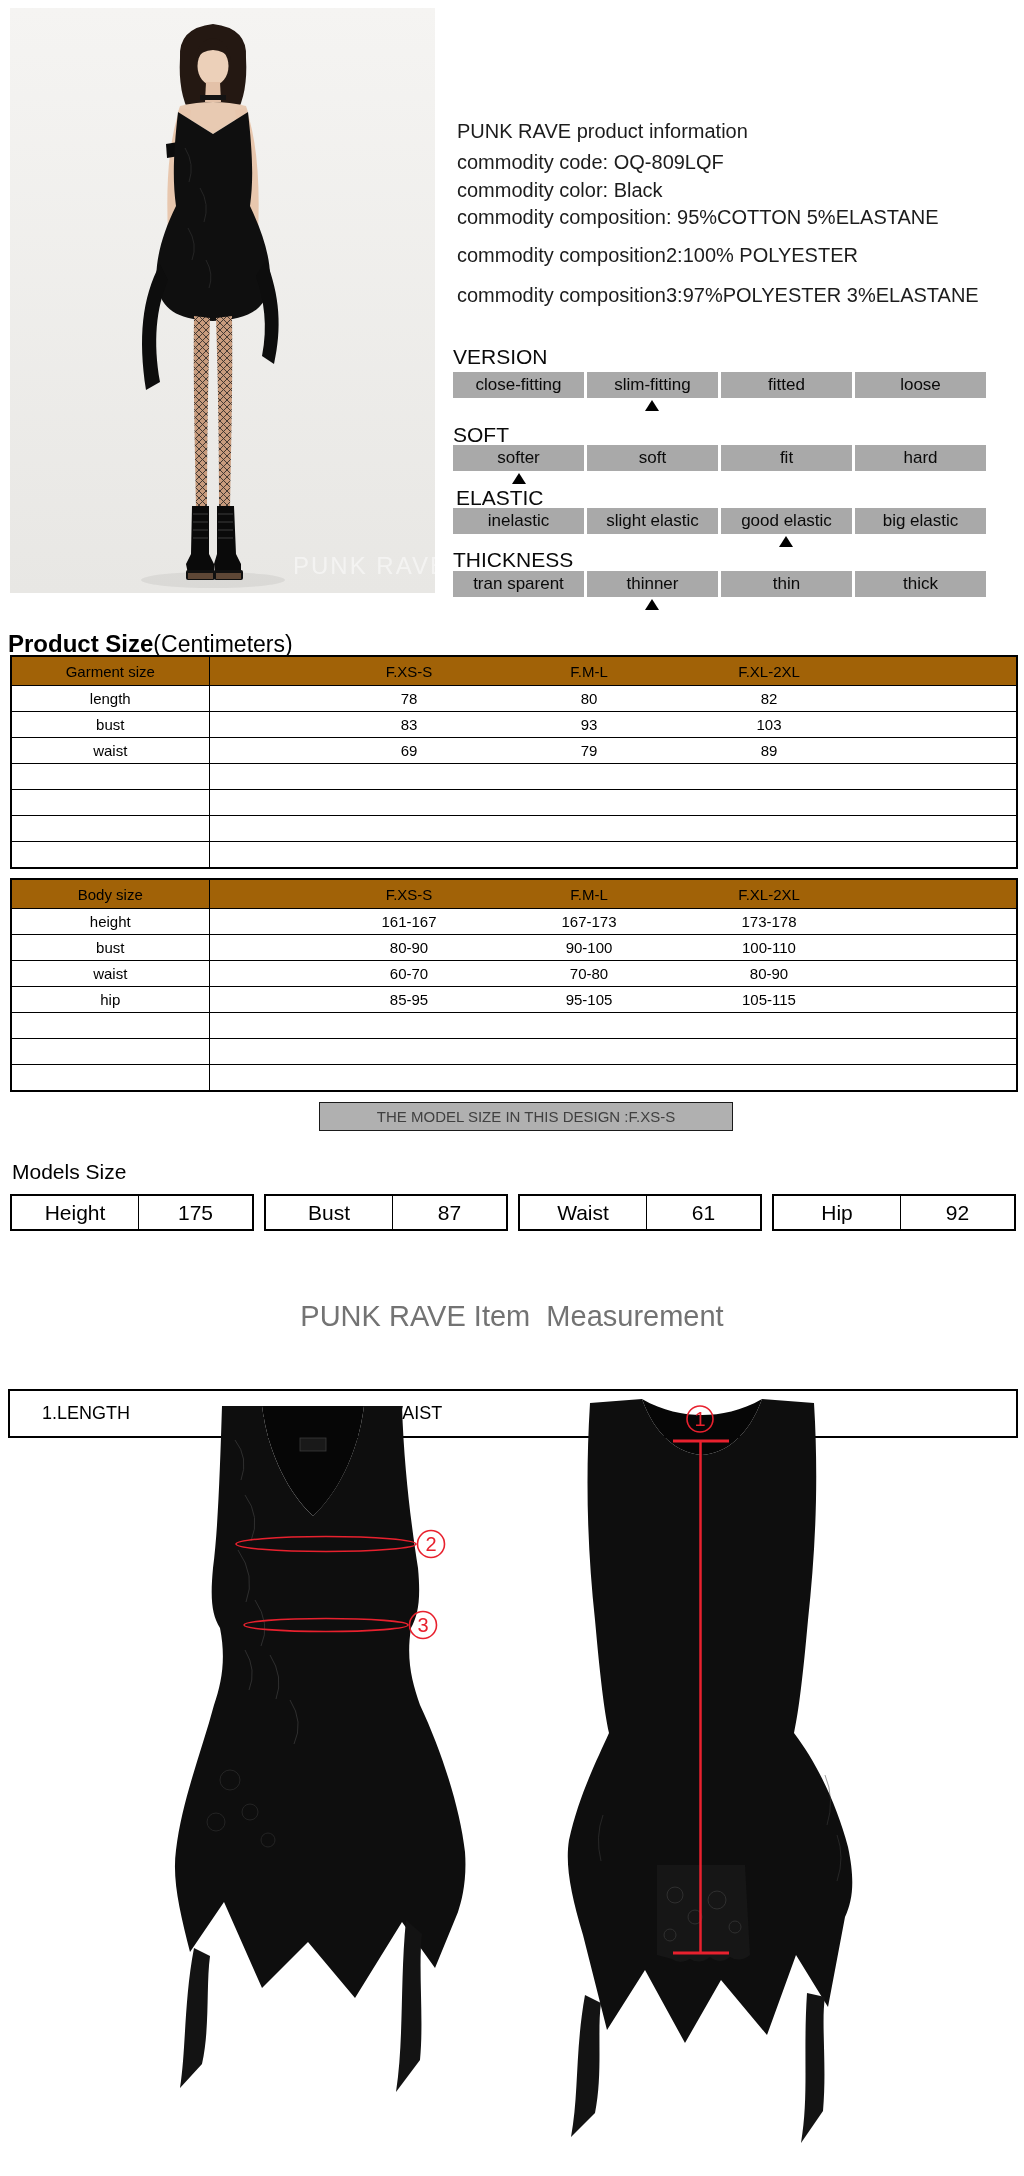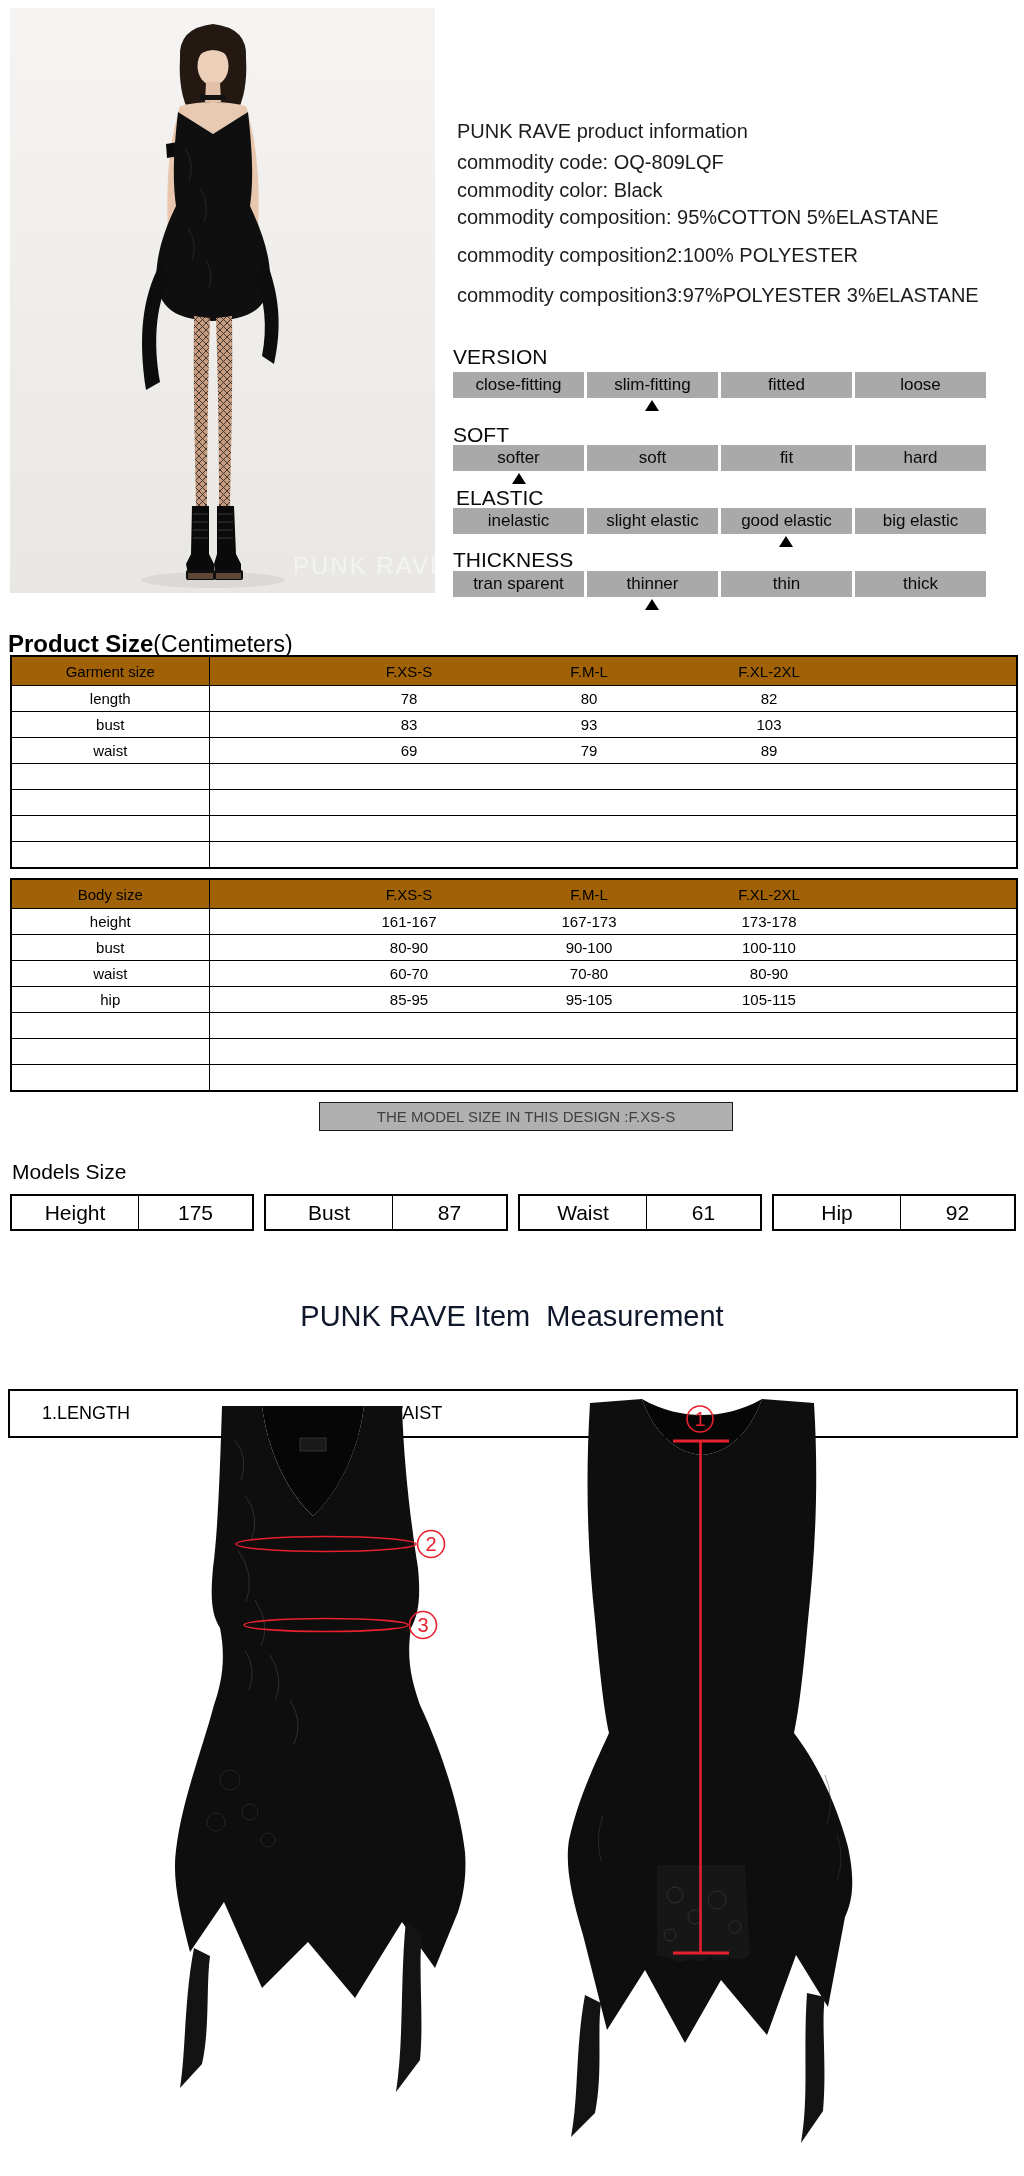--- a/index.html
+++ b/index.html
@@ -44,21 +44,21 @@
   
   .models-label{position:absolute;left:12px;top:1160px;font-size:21px;}
   .models-row{position:absolute;left:10px;top:1194px;width:1006px;height:37px;display:flex;
               justify-content:space-between;}
   .mbox{width:244px;height:37px;border:2px solid #000;box-sizing:border-box;display:flex;font-size:21px;}
   .mbox .lbl{width:126px;border-right:1.5px solid #000;display:flex;align-items:center;justify-content:center;}
   .mbox .val{flex:1;display:flex;align-items:center;justify-content:center;}
 
   
   .meas-heading{position:absolute;left:0;top:1300px;width:1024px;text-align:center;font-size:29px;
-                color:#0f172a;white-space:pre;}
+                color:#737373;white-space:pre;}
   .legend-box{position:absolute;left:8px;top:1347px;width:1010px;height:49px;border:2px solid #000;
               box-sizing:border-box;margin-top:42px;}
   .legend-box span{position:absolute;top:0;height:45px;line-height:45px;font-size:18px;white-space:nowrap;}
   .lg0{left:32px;} .lg1{left:218px;} .lg2{left:361px;}
   .dress{position:absolute;}
 </style>
 </head>
 <body>
 
 <div class="page">

